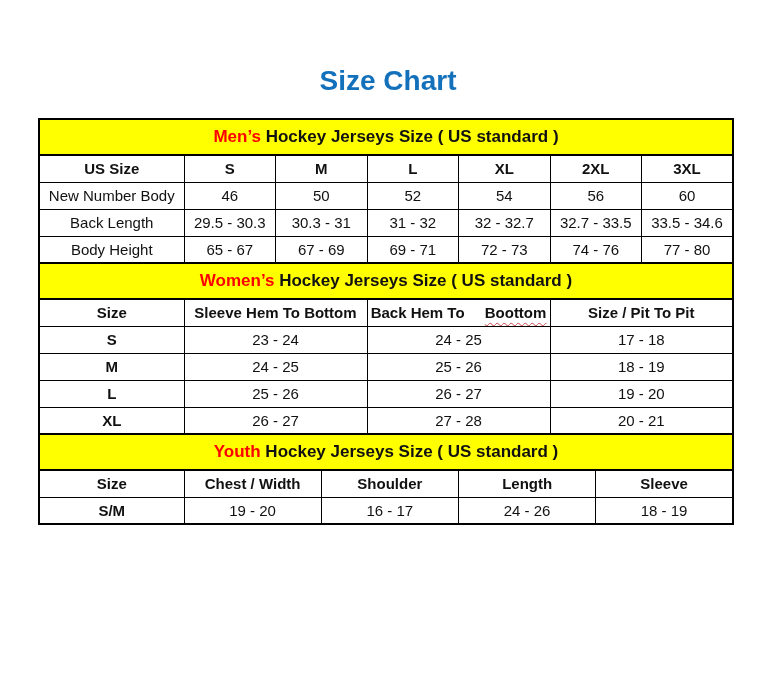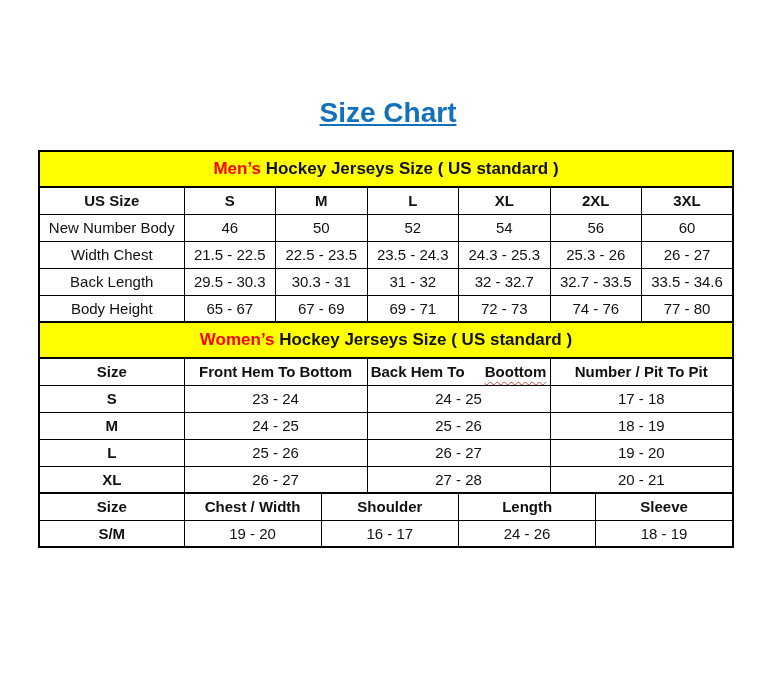--- a/index.html
+++ b/index.html
@@ -4,27 +4,26 @@
 <style>
   * { margin: 0; padding: 0; box-sizing: border-box; }
   html, body {
     width: 776px; height: 692px;
     background: #ffffff;
     font-family: "Liberation Sans", sans-serif;
     color: #111111;
     overflow: hidden;
   }
   .page-title {
-    margin-top: 96px;
+    margin-top: 64px;
     text-align: center;
     font-size: 28px;
     font-weight: bold;
     color: #1371bc;
     line-height: 33px;
-    text-decoration: underline;
   }
   .chart-wrap {
     width: 696px;
     margin: 21px 0 0 38px;
   }
   .band {
     background: #ffff00;
     border: 2px solid #000;
     text-align: center;
     font-weight: bold;
@@ -98,29 +97,20 @@
           <tr>
             <td>New Number Body</td>
             <td>46</td>
             <td>50</td>
             <td>52</td>
             <td>54</td>
             <td>56</td>
             <td>60</td>
           </tr>
           <tr>
-            <td>Width Chest</td>
-            <td>21.5 - 22.5</td>
-            <td>22.5 - 23.5</td>
-            <td>23.5 - 24.3</td>
-            <td>24.3 - 25.3</td>
-            <td>25.3 - 26</td>
-            <td>26 - 27</td>
-          </tr>
-          <tr>
             <td>Back Length</td>
             <td>29.5 - 30.3</td>
             <td>30.3 - 31</td>
             <td>31 - 32</td>
             <td>32 - 32.7</td>
             <td>32.7 - 33.5</td>
             <td>33.5 - 34.6</td>
           </tr>
           <tr>
             <td>Body Height</td>
@@ -140,23 +130,23 @@
     <table>
         <colgroup>
           <col style="width: 145px;">
           <col>
           <col>
           <col>
         </colgroup>
         <thead>
           <tr>
             <th>Size</th>
-            <th>Front Hem To Bottom</th>
+            <th>Sleeve Hem To Bottom</th>
             <th>Back Hem To <span class="squiggle">Boottom</span></th>
-            <th>Number / Pit To Pit</th>
+            <th>Size / Pit To Pit</th>
           </tr>
         </thead>
         <tbody>
           <tr>
             <td class="label-bold">S</td>
             <td>23 - 24</td>
             <td>24 - 25</td>
             <td>17 - 18</td>
           </tr>
           <tr>
@@ -175,20 +165,21 @@
             <td class="label-bold">XL</td>
             <td>26 - 27</td>
             <td>27 - 28</td>
             <td>20 - 21</td>
           </tr>
         </tbody>
       </table>
   </section>
 
   <section>
+    <div class="band"><span class="hl">Youth</span><span> Hockey Jerseys Size ( US standard )</span></div>
     <table>
         <colgroup>
           <col style="width: 145px;">
           <col>
           <col>
           <col>
           <col>
         </colgroup>
         <thead>
           <tr>

